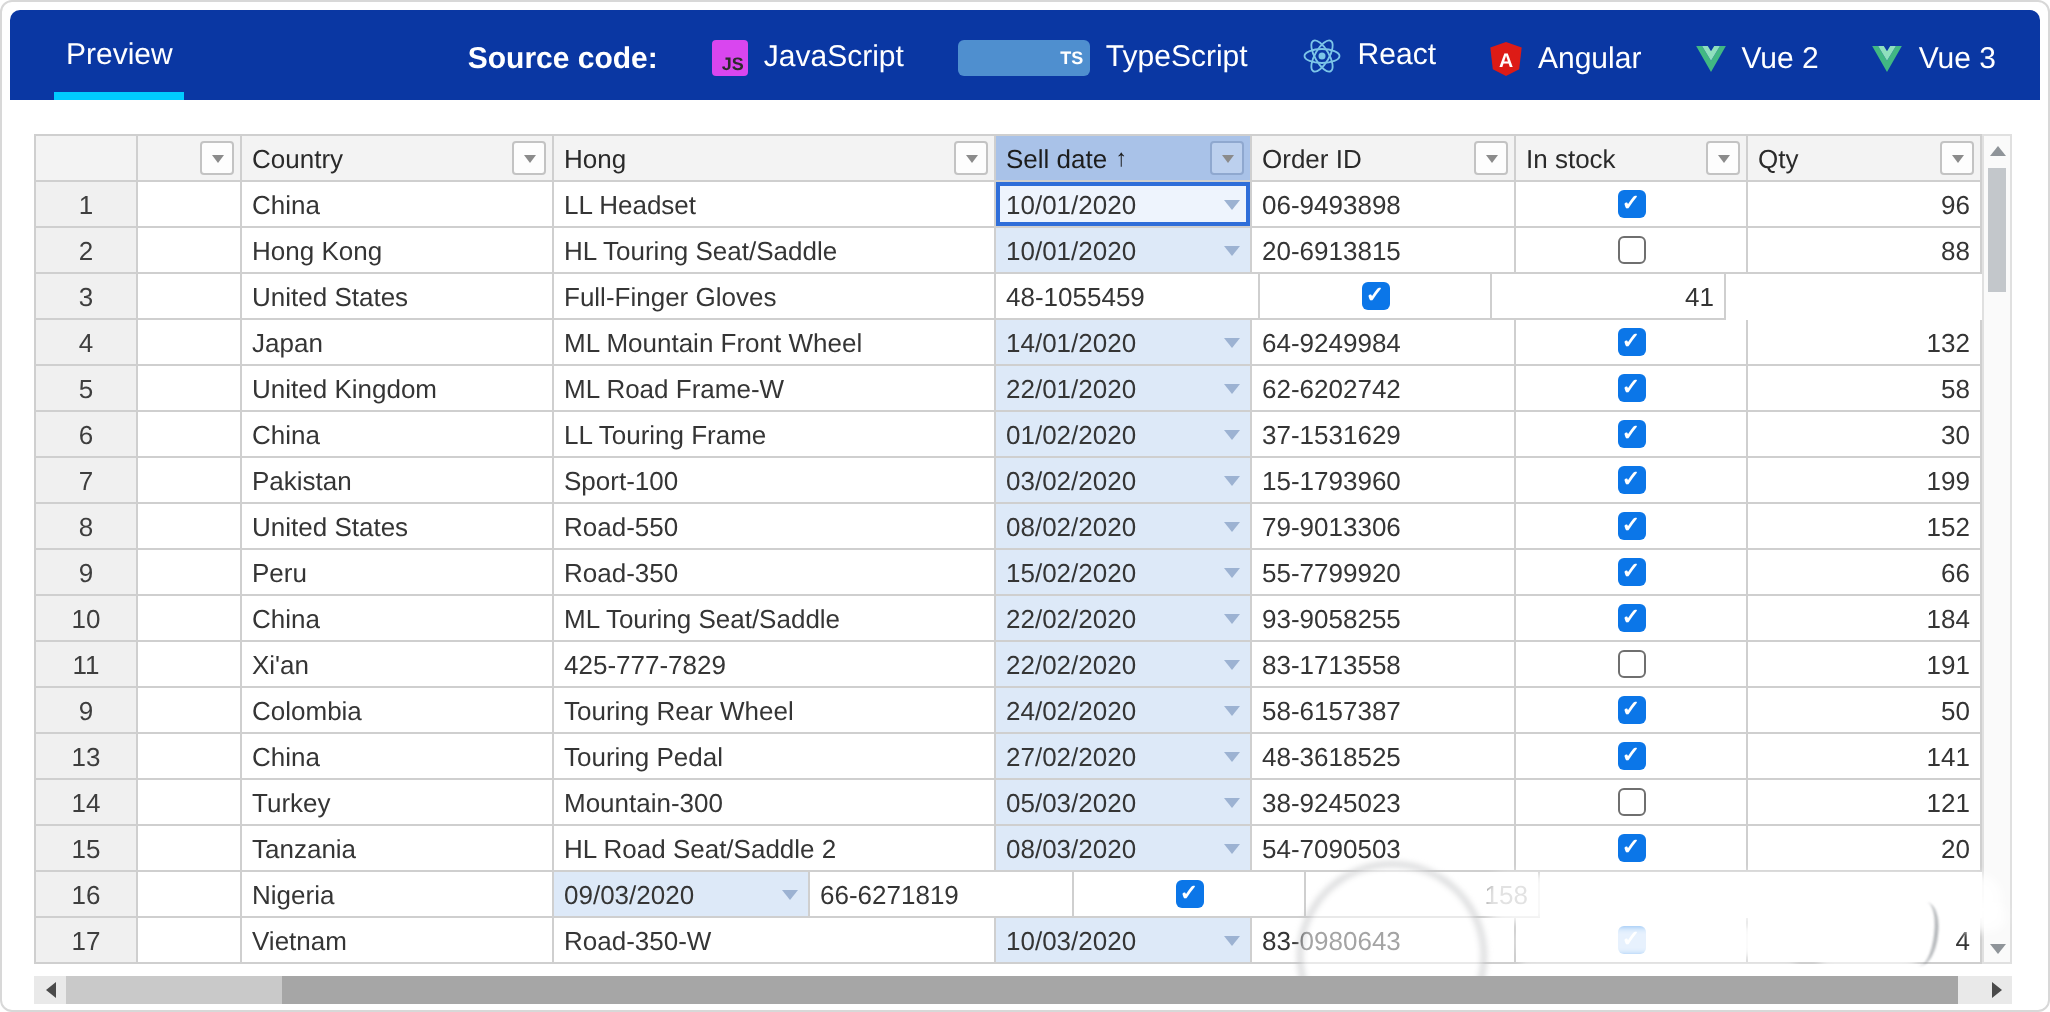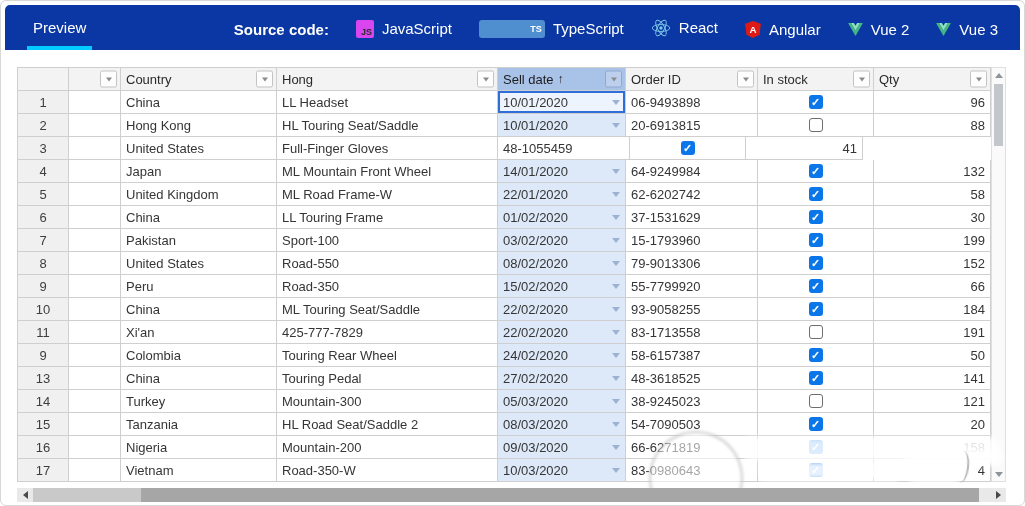--- a/index.html
+++ b/index.html
@@ -424,21 +424,20 @@
             <div class="cell c-order">54-7090503</div>
             <div class="cell c-stock">
               <span class="checkbox checked"></span>
             </div>
             <div class="cell c-qty">20</div>
           </div>
           <div class="row">
             <div class="cell c-rownum">16</div>
             <div class="cell c-blank"></div>
             <div class="cell c-country">Nigeria</div>
-            <div class="cell c-name">Mountain-200</div>
             <div class="cell c-date col-hl">
               <span>09/03/2020</span>
               <span class="cell-dd"></span>
             </div>
             <div class="cell c-order">66-6271819</div>
             <div class="cell c-stock">
               <span class="checkbox checked"></span>
             </div>
             <div class="cell c-qty">158</div>
           </div>

